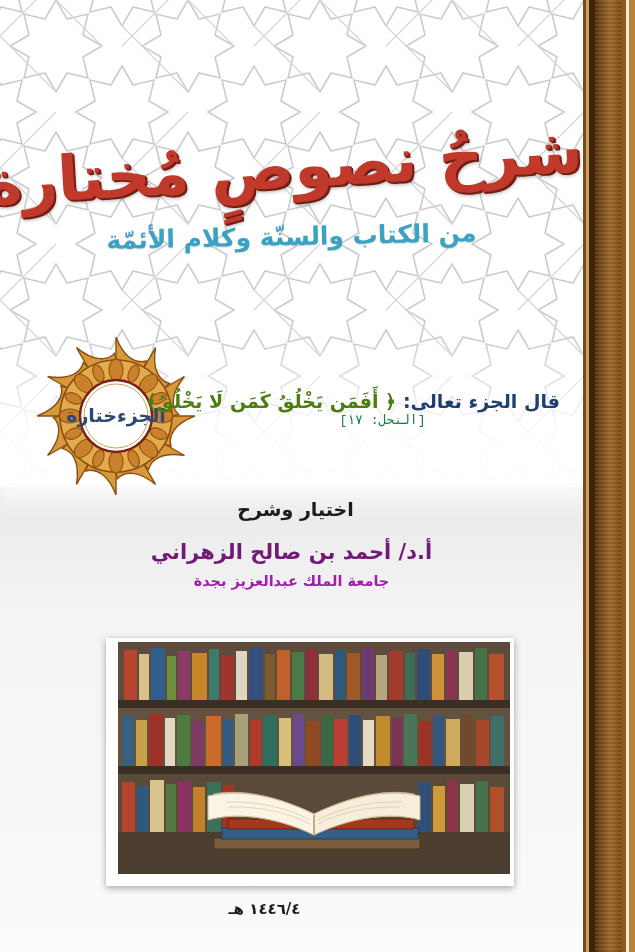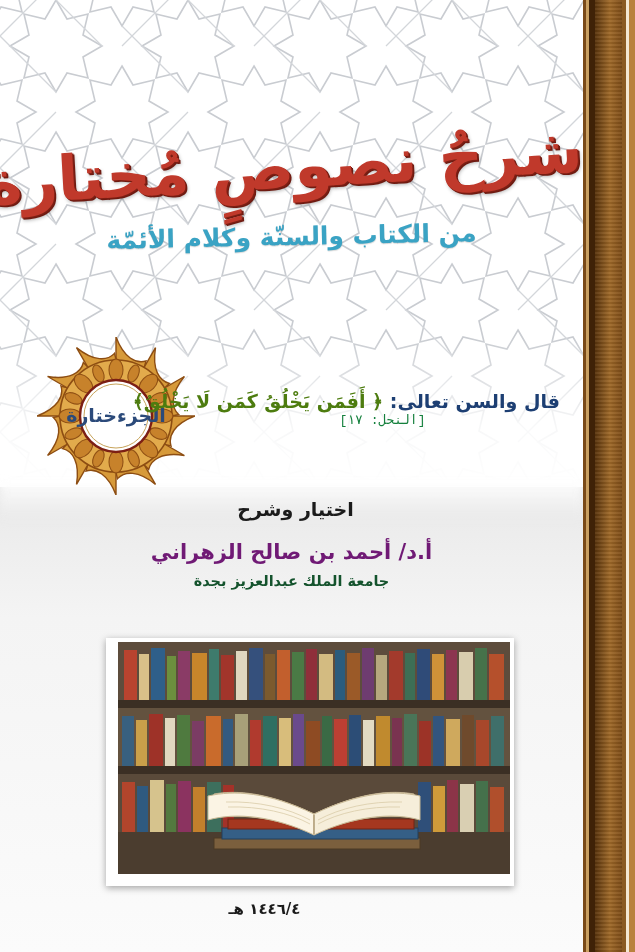--- a/index.html
+++ b/index.html
@@ -222,21 +222,21 @@
     font-family: "DejaVu Sans", sans-serif;
     font-size: 14.5px;
     font-weight: bold;
     color: #222222;
   }
   .author-univ {
     margin-top: 9px;
     font-family: "DejaVu Sans", sans-serif;
     font-size: 14.5px;
     font-weight: bold;
-    color: #14532d;
+    color: #a21caf;
   }
 
   
   .photo-frame {
     position: absolute;
     top: 638px;
     left: 106px;
     width: 400px;
     height: 240px;
     background: #ffffff;
@@ -400,21 +400,21 @@
         </g>
       </svg>
     </div>
     <div class="rosette-label">
       <span>الجزء</span>
       <span>ختارة</span>
     </div>
 
     <div class="ayah-block">
       <div class="ayah-line">
-        <span>قال والسن تعالى:</span>
+        <span>قال الجزء تعالى:</span>
         <span class="quran">﴿ أَفَمَن يَخْلُقُ كَمَن لَا يَخْلُقُ﴾</span>
       </div>
       <div class="ayah-ref">[النحل: ١٧]</div>
     </div>
 
     <div class="author-block">
       <div class="sel-label">اختيار وشرح</div>
       <div class="author-name">أ.د/ أحمد بن صالح الزهراني</div>
       <div class="author-univ">جامعة الملك عبدالعزيز بجدة</div>
     </div>

